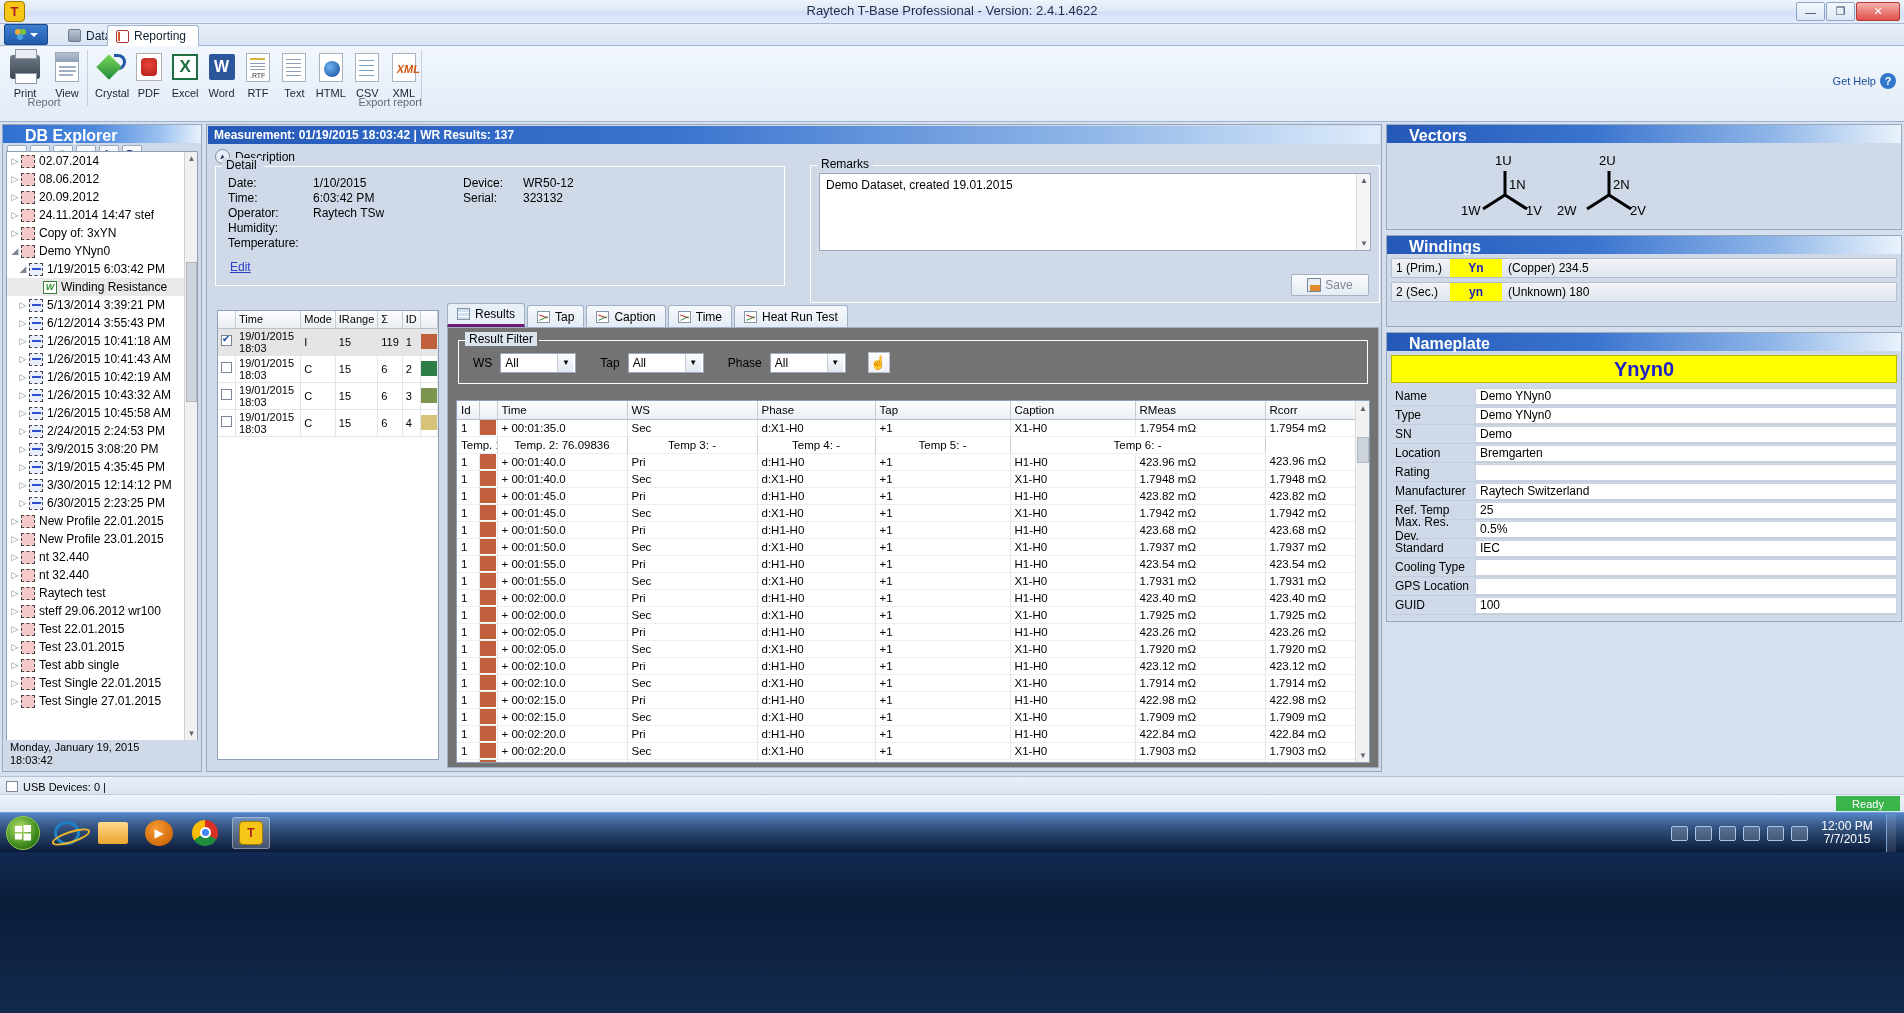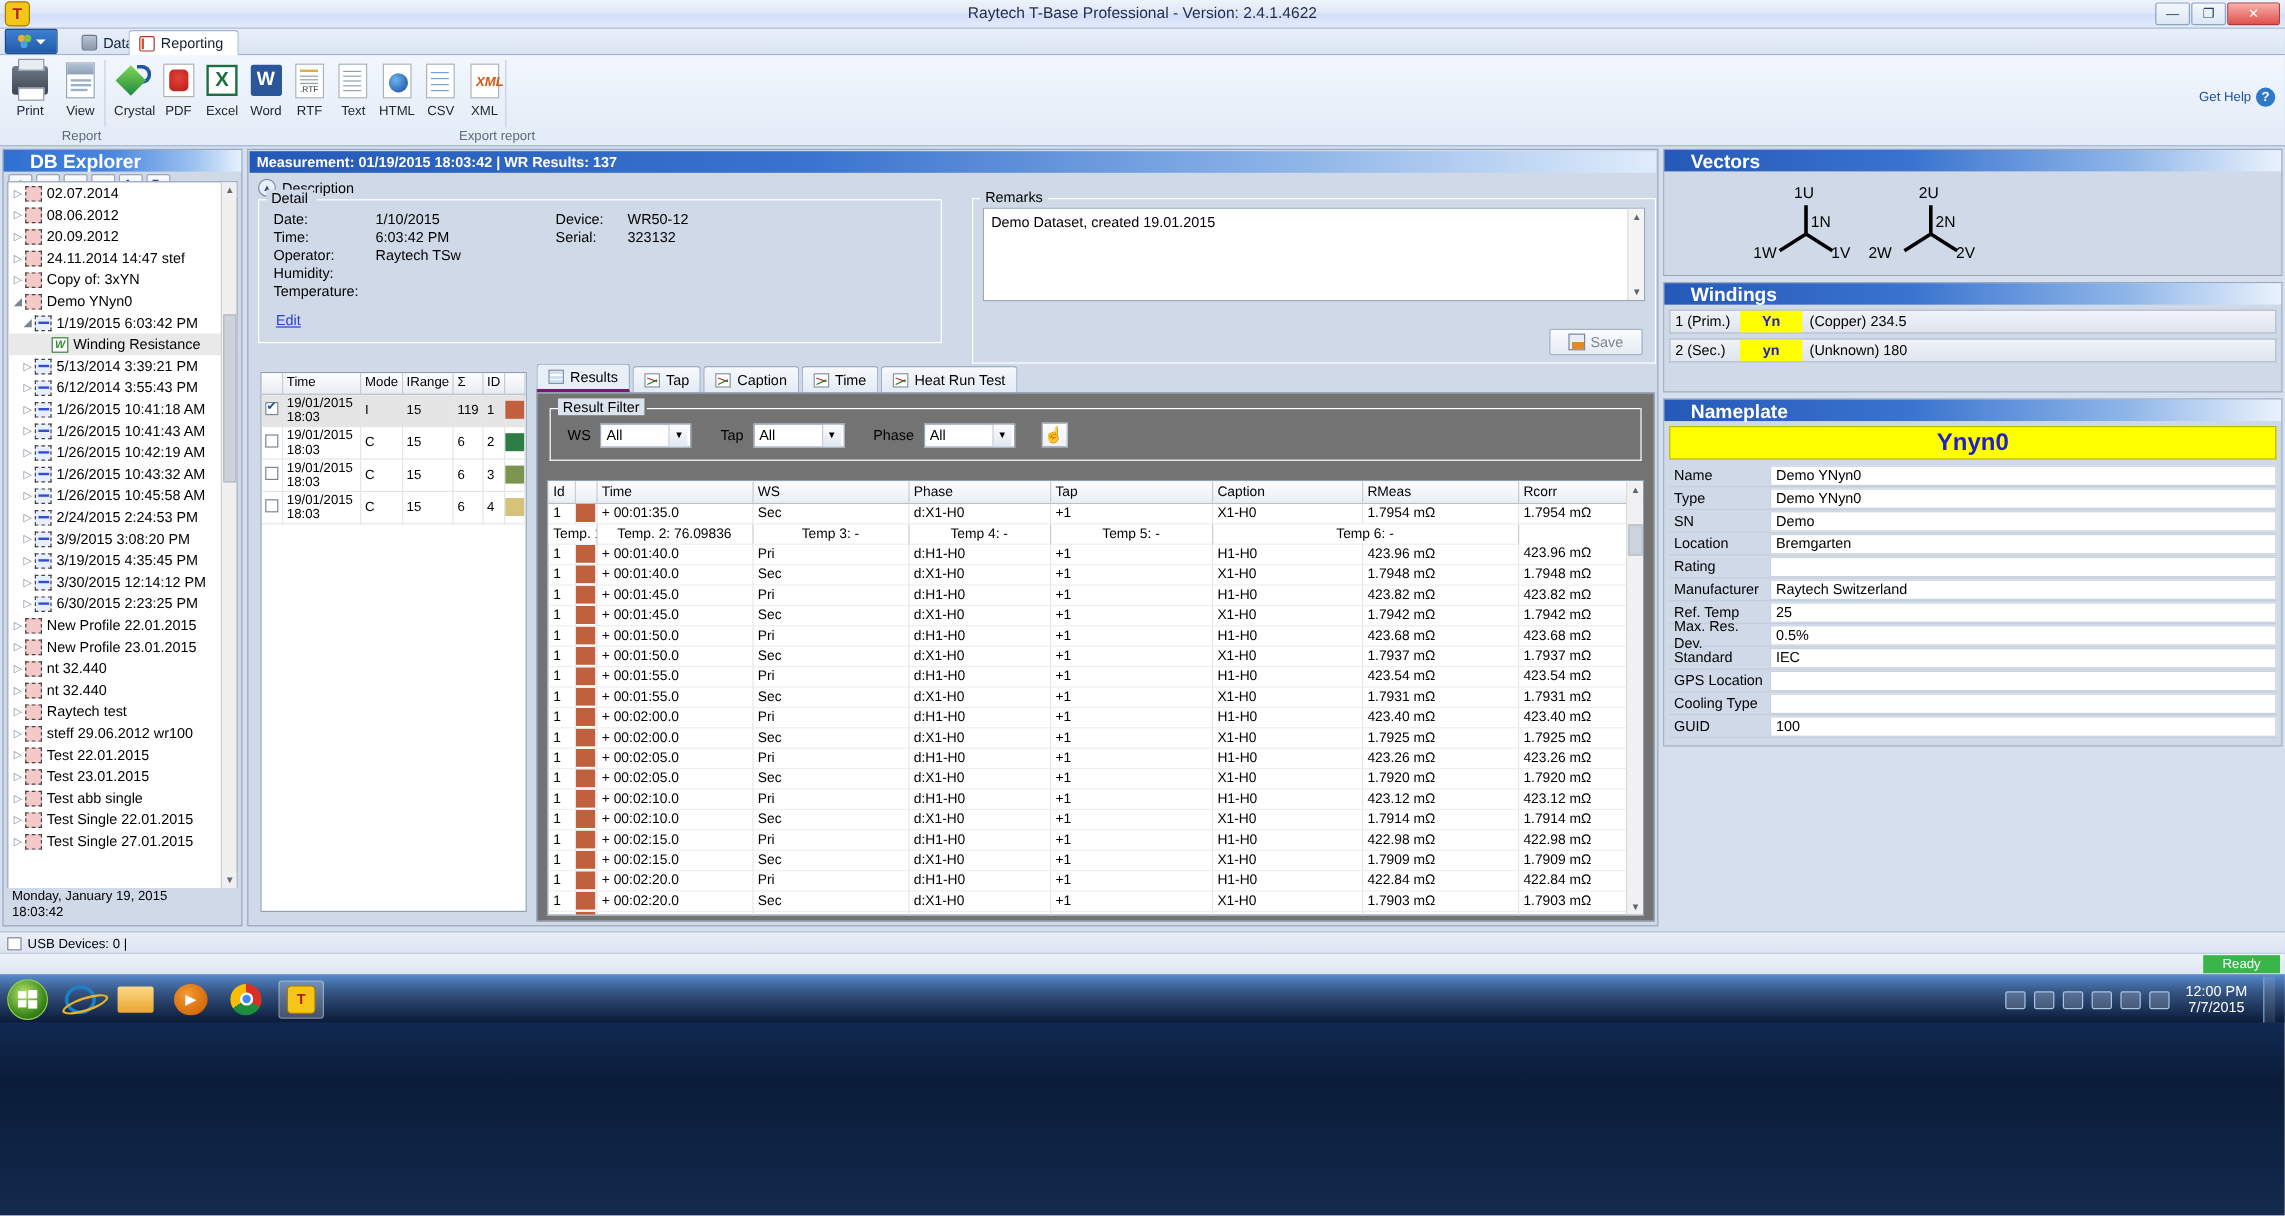--- a/index.html
+++ b/index.html
@@ -75,22 +75,22 @@
 
   
   .ribbon {
     position: absolute; left: 0; top: 46px; width: 1904px; height: 76px;
     background: linear-gradient(to bottom,#f2f7fd,#e2ebf7);
     border-bottom: 1px solid #9fb4d0;
   }
   .rgroup { position: absolute; top: 0; height: 76px; }
   .rgroup .items { display: flex; align-items: flex-start; padding-top: 4px; }
   .rgroup .glabel {
-    position: absolute; bottom: 2px; width: 100%; text-align: center;
-    font-size: 11px; color: #5d6b7d; margin-left: 24px;
+    position: absolute; bottom: 14px; width: 100%; text-align: center;
+    font-size: 11px; color: #5d6b7d;
   }
   .rgroup .sep {
     position: absolute; right: 0; top: 4px; bottom: 16px; width: 1px;
     background: #c3d0e0;
   }
   .rbtn {
     width: 47px; display: flex; flex-direction: column; align-items: center; gap: 3px;
     font-size: 11px; color: #1a2432; cursor: default;
   }
   .rbtn .glyph { height: 34px; display:flex;align-items:center;justify-content:center;}
@@ -1235,25 +1235,25 @@
             </div>
             <div class="np-row">
               <span class="k">Max. Res. Dev.</span>
               <span class="v">0.5%</span>
             </div>
             <div class="np-row">
               <span class="k">Standard</span>
               <span class="v">IEC</span>
             </div>
             <div class="np-row">
-              <span class="k">GPS Location</span>
+              <span class="k">Cooling Type</span>
               <span class="v"></span>
             </div>
             <div class="np-row">
-              <span class="k">Cooling Type</span>
+              <span class="k">GPS Location</span>
               <span class="v"></span>
             </div>
             <div class="np-row">
               <span class="k">GUID</span>
               <span class="v">100</span>
             </div>
           </div>
       </div>
     </div>
   </div>

